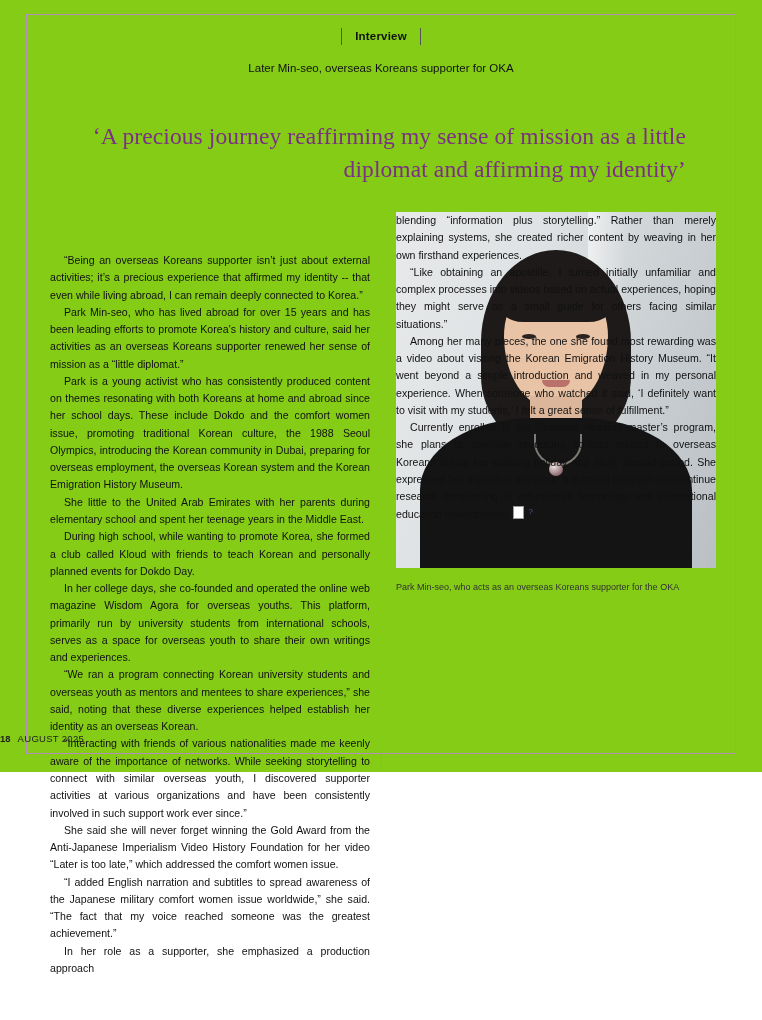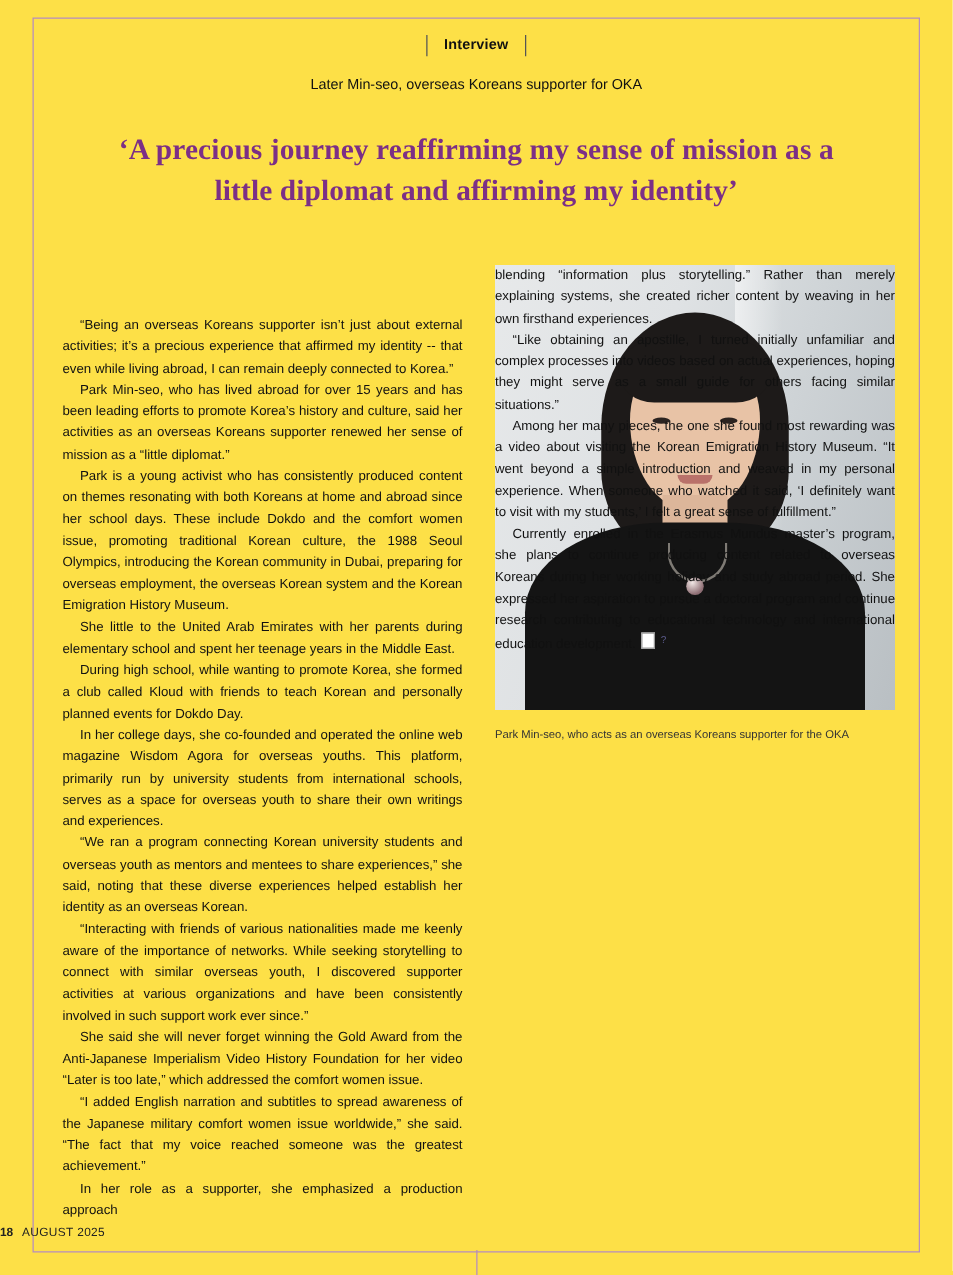--- a/index.html
+++ b/index.html
@@ -11,22 +11,22 @@
     width: 762px;
     height: 1020px;
     font-family: "Liberation Sans", sans-serif;
     color: #1a1a1a;
     overflow: hidden;
   }
 
   .page {
     position: relative;
     width: 762px;
-    height: 1020px;
-    background: #fde047;
+    height: 772px;
+    background: #84cc16;
     box-sizing: border-box;
   }
 
   
   .page-frame {
     position: absolute;
     left: 26px;
     top: 14px;
     right: 26px;
     bottom: 18px;
@@ -71,24 +71,24 @@
   .kicker:after { right: 0; }
 
   .subkicker {
     text-align: center;
     font-size: 11.5px;
     color: #111;
     margin-top: 10px;
   }
 
   .headline {
-    margin: 30px 34px 0 34px;
-    text-align: center;
+    margin: 46px 34px 0 34px;
+    text-align: right;
     font-family: "Liberation Serif", serif;
-    font-weight: bold;
+    font-weight: normal;
     font-size: 23.5px;
     line-height: 1.42;
     color: #7c2f86;
     letter-spacing: 0.1px;
   }
 
   
   .cols {
     position: absolute;
     top: 186px;

